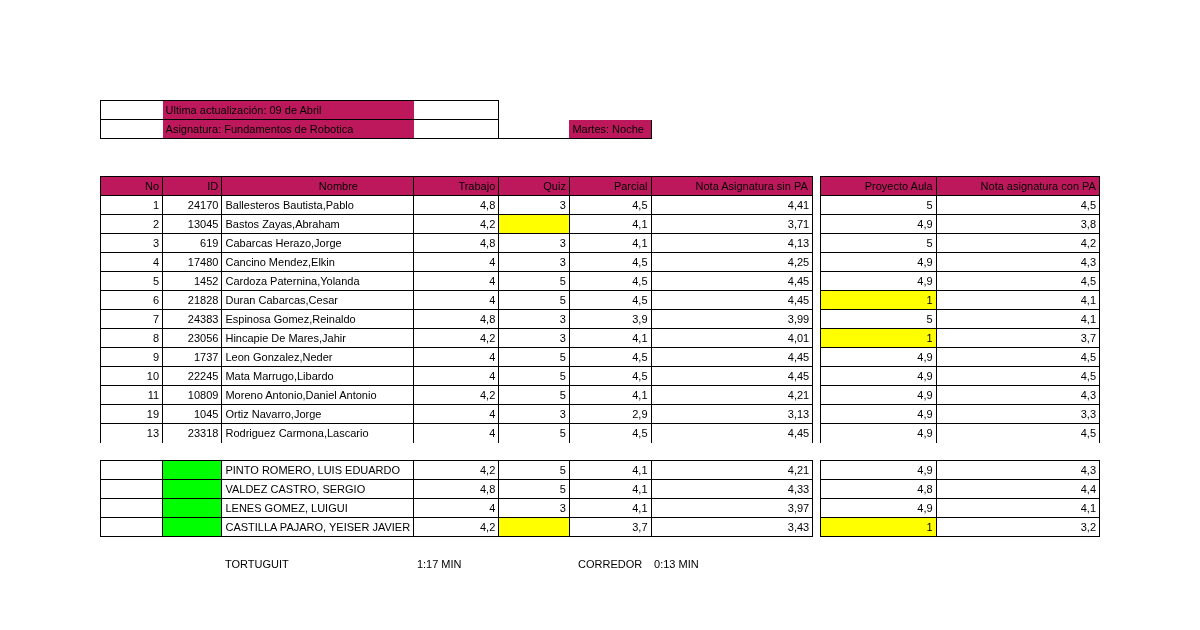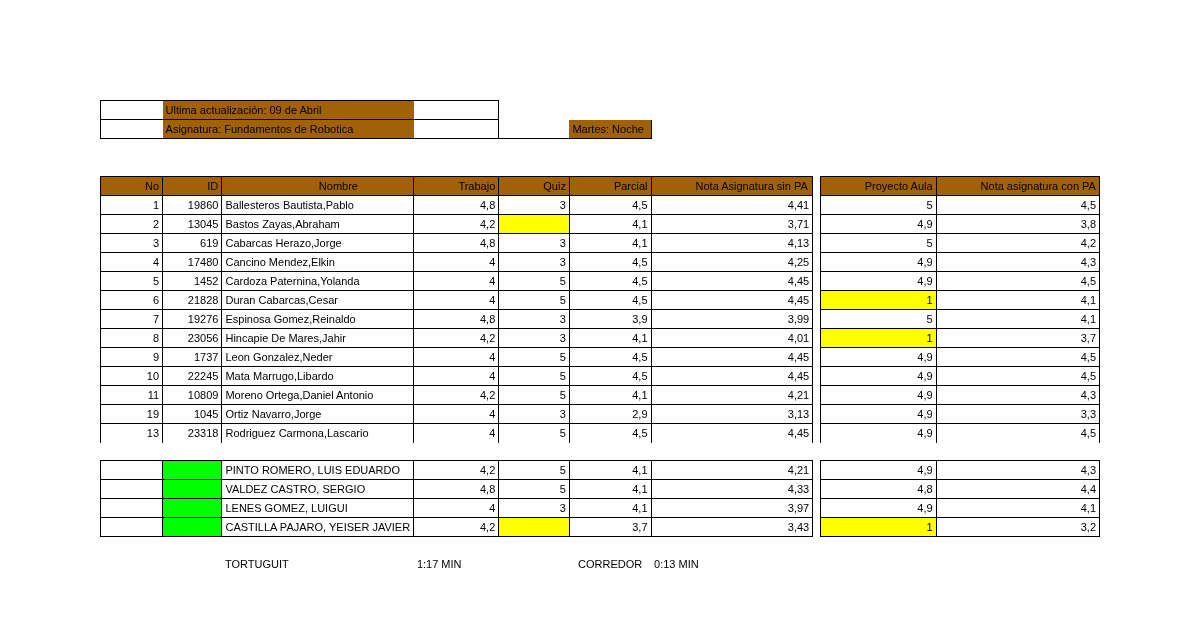--- a/index.html
+++ b/index.html
@@ -37,21 +37,21 @@
   .c-proy  { width: 68px;  text-align: right; }
   .c-nota2 { width: 160px; text-align: right; }
 
   
   .b-all   { border: 1px solid #000; padding-left: 44px; }
   .b-t     { border-top: 1px solid #000; }
   .b-b     { border-bottom: 1px solid #000; }
   .b-l     { border-left: 1px solid #000; }
   .b-r     { border-right: 1px solid #000; }
 
-  .bg-gray   { background: #a16207; }
+  .bg-gray   { background: #be185d; }
   .bg-yellow { background: #ffff00; }
   .bg-green  { background: #00ff00; }
 
   .al-l { text-align: left; }
   .al-c { text-align: center; }
   .al-r { text-align: right; }
 </style>
 </head>
 <body>
 
@@ -96,21 +96,21 @@
   <td class="c-nota bg-gray b-all al-l">Nota Asignatura sin PA</td>
   <td class="c-gap"></td>
   <td class="c-proy bg-gray b-all al-l">Proyecto Aula</td>
   <td class="c-nota2 bg-gray b-all al-l">Nota asignatura con PA</td>
 </tr>
 
 </tbody>
       <tbody id="rows-body">
         <tr>
           <td class="c-no b-l b-r b-t al-r">1</td>
-          <td class="c-id b-r b-t al-r">19860</td>
+          <td class="c-id b-r b-t al-r">24170</td>
           <td class="c-name b-r b-t al-l">Ballesteros Bautista,Pablo</td>
           <td class="c-tra b-r b-t al-r">4,8</td>
           <td class="c-quiz b-r b-t al-r">3</td>
           <td class="c-par b-r b-t al-r">4,5</td>
           <td class="c-nota b-r b-t al-r">4,41</td>
           <td class="c-gap"></td>
           <td class="c-proy b-l b-r b-t al-r">5</td>
           <td class="c-nota2 b-r b-t al-r">4,5</td>
         </tr>
         <tr>
@@ -168,21 +168,21 @@
           <td class="c-tra b-r b-t al-r">4</td>
           <td class="c-quiz b-r b-t al-r">5</td>
           <td class="c-par b-r b-t al-r">4,5</td>
           <td class="c-nota b-r b-t al-r">4,45</td>
           <td class="c-gap"></td>
           <td class="c-proy b-l b-r b-t al-r bg-yellow">1</td>
           <td class="c-nota2 b-r b-t al-r">4,1</td>
         </tr>
         <tr>
           <td class="c-no b-l b-r b-t al-r">7</td>
-          <td class="c-id b-r b-t al-r">19276</td>
+          <td class="c-id b-r b-t al-r">24383</td>
           <td class="c-name b-r b-t al-l">Espinosa Gomez,Reinaldo</td>
           <td class="c-tra b-r b-t al-r">4,8</td>
           <td class="c-quiz b-r b-t al-r">3</td>
           <td class="c-par b-r b-t al-r">3,9</td>
           <td class="c-nota b-r b-t al-r">3,99</td>
           <td class="c-gap"></td>
           <td class="c-proy b-l b-r b-t al-r">5</td>
           <td class="c-nota2 b-r b-t al-r">4,1</td>
         </tr>
         <tr>
@@ -217,21 +217,21 @@
           <td class="c-quiz b-r b-t al-r">5</td>
           <td class="c-par b-r b-t al-r">4,5</td>
           <td class="c-nota b-r b-t al-r">4,45</td>
           <td class="c-gap"></td>
           <td class="c-proy b-l b-r b-t al-r">4,9</td>
           <td class="c-nota2 b-r b-t al-r">4,5</td>
         </tr>
         <tr>
           <td class="c-no b-l b-r b-t al-r">11</td>
           <td class="c-id b-r b-t al-r">10809</td>
-          <td class="c-name b-r b-t al-l">Moreno Ortega,Daniel Antonio</td>
+          <td class="c-name b-r b-t al-l">Moreno Antonio,Daniel Antonio</td>
           <td class="c-tra b-r b-t al-r">4,2</td>
           <td class="c-quiz b-r b-t al-r">5</td>
           <td class="c-par b-r b-t al-r">4,1</td>
           <td class="c-nota b-r b-t al-r">4,21</td>
           <td class="c-gap"></td>
           <td class="c-proy b-l b-r b-t al-r">4,9</td>
           <td class="c-nota2 b-r b-t al-r">4,3</td>
         </tr>
         <tr>
           <td class="c-no b-l b-r b-t al-r">19</td>

